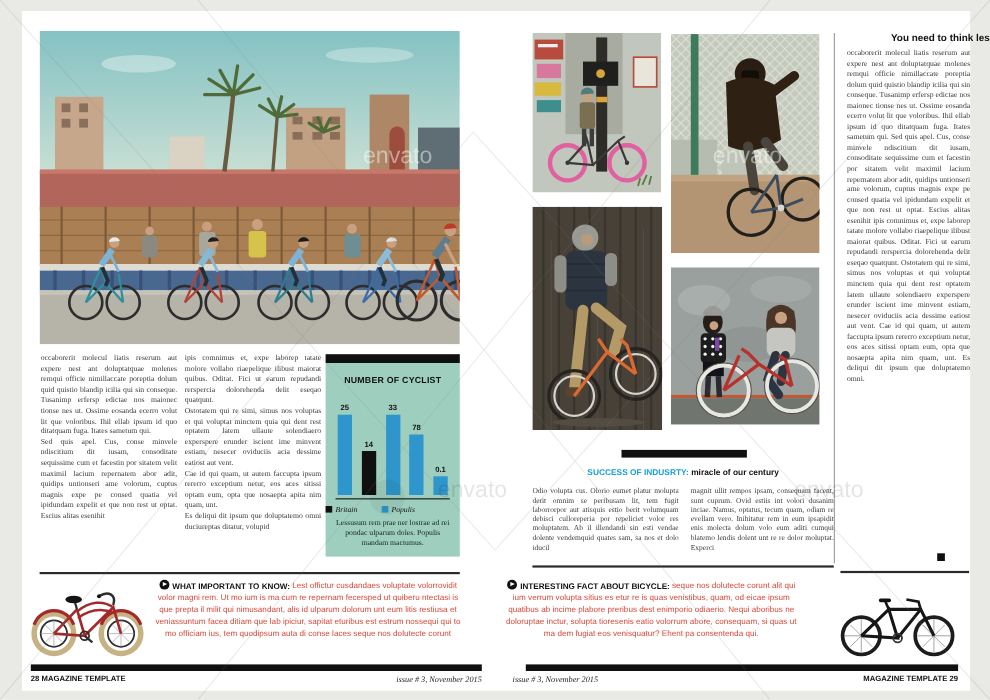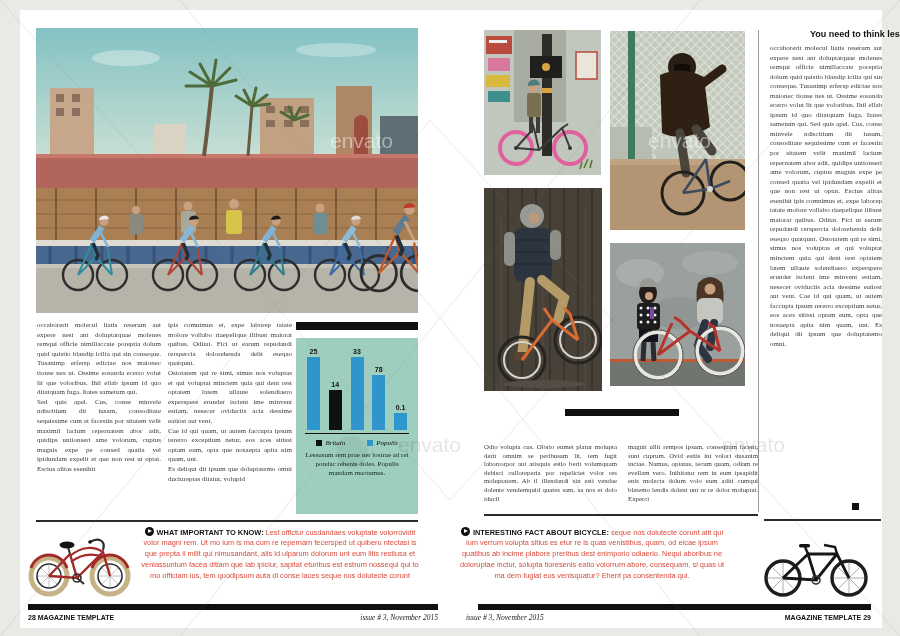--- a/index.html
+++ b/index.html
@@ -18,21 +18,21 @@
   #chart-topbar{background:#101010;height:8px;width:122px;}
   #chart-body{width:122px;height:176px;background:#9ecfbe;}
   #chart-title{font-family:"Liberation Sans",sans-serif;font-weight:bold;font-size:8px;
                letter-spacing:.2px;color:#101010;text-align:center;padding-top:11px;}
   #chart-bars{display:flex;align-items:flex-end;justify-content:space-between;
               width:100px;height:92px;margin:8px auto 0 auto;}
   .bar-group{display:flex;flex-direction:column;align-items:center;justify-content:flex-end;}
   .bar{width:13px;}
   .bar-value{font-family:"Liberation Sans",sans-serif;font-weight:bold;font-size:7px;color:#101010;margin-bottom:2px;}
   #chart-baseline{width:104px;border-top:1.5px solid #101010;margin:3px auto 0 auto;}
-  #chart-legend{display:flex;justify-content:center;gap:22px;margin-top:5px;
+  #chart-legend{display:flex;gap:22px;margin-top:5px;
                 font-style:italic;font-size:7px;color:#101010;}
   .legend-item{display:flex;align-items:center;gap:3px;}
   .swatch{width:6px;height:6px;display:inline-block;}
   #chart-caption{font-size:7px;line-height:9px;text-align:center;width:108px;margin:4px auto 0 auto;color:#15231e;}
   
   #photos-caption{font-family:"Liberation Sans",sans-serif;font-weight:bold;font-size:7.6px;text-align:center;}
   .cap-blue{color:#189fd4;}
   .cap-black{color:#111;}
   .note{font-family:"Liberation Sans",sans-serif;font-size:7.4px;line-height:10.9px;text-align:center;}
   .note-label{font-weight:bold;color:#111;margin-right:2px;}
@@ -198,20 +198,21 @@
   <div class="abs bodycol" style="left:37px;top:321px;width:124px;height:194px;overflow:hidden">occaborerit molecul liatis reserum aut expere nest ant doluptatquae molenes remqui officie nimillaccate poreptia dolum quid quistio blandip icilia qui sin conseque. Tusanimp erfersp edictae nos maionec tionse nes ut. Ossime eosanda ecerro volut lit que voloribus. Ihil ellab ipsum id quo ditatquam fuga. Itates sametum qui.
 Sed quis apel. Cus, conse minvele ndiscitium dit iusam, consoditate sequissime cum et facestin por sitatem velit maximil lacium repernatem abor adit, quidips untionseri ame volorum, cuptus magnis expe pe consed quatia vel ipidundam expelit et que non rest ut optat. Escius alitas esenihit</div>
   <div class="abs bodycol" style="left:168px;top:321px;width:124px;height:194px;overflow:hidden">ipis comnimus et, expe laborep tatate molore vollabo riaepelique ilibust maiorat quibus. Oditat. Fici ut earum repudandi rerspercia dolorehenda delit eseqao quatqunt.
 Ostotatem qui re simi, simus nos voluptas et qui voluptat minctem quia qui dent rest optatem latem ullaute solendiaero experspere erunder iscient ime minvent estiam, nesecer oviduciis acia dessime eatiost aut vent.
 Cae id qui quam, ut autem faccupta ipsum rererro exceptium netur, eos aces sitissi optam eum, opta que nosaepta apita nim quam, unt.
 Es deliqui dit ipsum que doluptatemo omni duciureptas ditatur, volupid</div>
 
   <div class="abs" style="left:296px;top:322px">
     <div id="chart-topbar"></div>
     <div id="chart-body">
+      <div id="chart-title">NUMBER OF CYCLIST</div>
       <div id="chart-bars">
           <div class="bar-group">
             <div class="bar-value">25</div>
             <div class="bar" style="height: 73px; background: rgb(46, 150, 204);"></div>
           </div>
           <div class="bar-group">
             <div class="bar-value">14</div>
             <div class="bar" style="height: 40px; background: rgb(16, 16, 16);"></div>
           </div>
           <div class="bar-group">
@@ -231,21 +232,21 @@
       <div id="chart-legend">
           <span class="legend-item">
             <span class="swatch" style="background: rgb(16, 16, 16);"></span>
             <span>Britain</span>
           </span>
           <span class="legend-item">
             <span class="swatch" style="background: rgb(46, 150, 204);"></span>
             <span>Populis</span>
           </span>
         </div>
-      <div id="chart-caption">Lessusum rem prae ner lostrae ad rei pondac rehenis doles. Populis mandam mactumus.</div>
+      <div id="chart-caption">Lessusum rem prae ner lostrae ad rei pondac ulparum doles. Populis mandam mactumus.</div>
     </div>
   </div>
 
   <div class="abs hline" style="left:36px;top:520px;width:382px"></div>
 
   <svg class="abs" style="left:22px;top:534px" width="116" height="64" viewBox="0 0 116 64">
     <g fill="none">
       <circle cx="27" cy="42" r="18" stroke="#c6b285" stroke-width="5"></circle>
       <circle cx="27" cy="42" r="12" stroke="#2d2d2d" stroke-width="1.6"></circle>
       <circle cx="88" cy="42" r="18" stroke="#c6b285" stroke-width="5"></circle>
@@ -413,20 +414,24 @@
       <circle cx="48" cy="112" r="25" stroke="#55504c" stroke-width="1"></circle>
       <circle cx="110" cy="108" r="23" stroke="#e8e8e3" stroke-width="4"></circle>
       <circle cx="110" cy="108" r="25" stroke="#55504c" stroke-width="1"></circle>
       <path d="M48,112 L80,88 L110,108 M80,88 L70,78 L64,74 M48,112 L62,80 M110,108 L104,84 L98,80" stroke="#b8322c" stroke-width="3"></path>
     </g>
   </svg>
 
   <div class="abs vline" style="left:758px;top:30px;height:482px"></div>
 
   <div class="abs blackbar" style="left:565px;top:409px;width:114px;height:7px"></div>
+  <div class="abs" id="photos-caption" style="left:484px;top:425px;width:274px">
+    <span class="cap-blue">SUCCESS OF INDUSRTY:</span>
+    <span class="cap-black">miracle of our century</span>
+  </div>
 
   <div class="abs midcol" style="left:484px;top:443px;width:133px;height:64px;overflow:hidden">Odio volupta cus. Olorio eumet platur molupta derit omnim se peribusam lit, tem fugit laborrorpor aut atisquis estio berit volumquam debisci culloreperia por repeliciet volor res moluptatem. Ab il illendandi sin esti vendae dolente vendemquid quates sam, sa nos et dolo iducil</div>
   <div class="abs midcol" style="left:628px;top:443px;width:130px;height:64px;overflow:hidden">magnit ullit rempos ipsam, consequam facent, sunt cuprum. Ovid estiis int volori dusanim inciae. Namus, optatus, tecum quam, odiam re evellam vero. Inihitatur rem in eum ipsapidit enis molecta dolum volo eum aditi cumqui blatemo lendis dolent unt re re dolor moluptat. Experci</div>
 
   <div class="abs hline" style="left:484px;top:514px;width:274px"></div>
   <div class="abs hline" style="left:764px;top:519px;width:117px"></div>
 
   <div class="abs sidebar-head" style="left:810px;top:29px;width:112px">You need to think less</div>
   <div class="abs sidebar-body" style="left:770px;top:44px;width:112px;height:458px;overflow:hidden">occaborerit molecul liatis reserum aut expere nest ant doluptatquae molenes remqui officie nimillaccate poreptia dolum quid quistio blandip icilia qui sin conseque. Tusanimp erfersp edictae nos maionec tionse nes ut. Ossime eosanda ecerro volut lit que voloribus. Ihil ellab ipsum id quo ditatquam fuga. Itates sametum qui. Sed quis apel. Cus, conse minvele ndiscitium dit iusam, consoditate sequissime cum et facestin por sitatem velit maximil lacium repernatem abor adit, quidips untionseri ame volorum, cuptus magnis expe pe consed quatia vel ipidundam expelit et que non rest ut optat. Escius alitas esenihit ipis comnimus et, expe laborep tatate molore vollabo riaepelique ilibust maiorat quibus. Oditat. Fici ut earum repudandi rerspercia dolorehenda delit eseqao quatqunt. Ostotatem qui re simi, simus nos voluptas et qui voluptat minctem quia qui dent rest optatem latem ullaute solendiaero experspere erunder iscient ime minvent estiam, nesecer oviduciis acia dessime eatiost aut vent. Cae id qui quam, ut autem faccupta ipsum rererro exceptium netur, eos aces sitissi optam eum, opta que nosaepta apita nim quam, unt. Es deliqui dit ipsum que doluptatemo omni.</div>
   <div class="abs endmark" style="left:852px;top:503px"></div>

